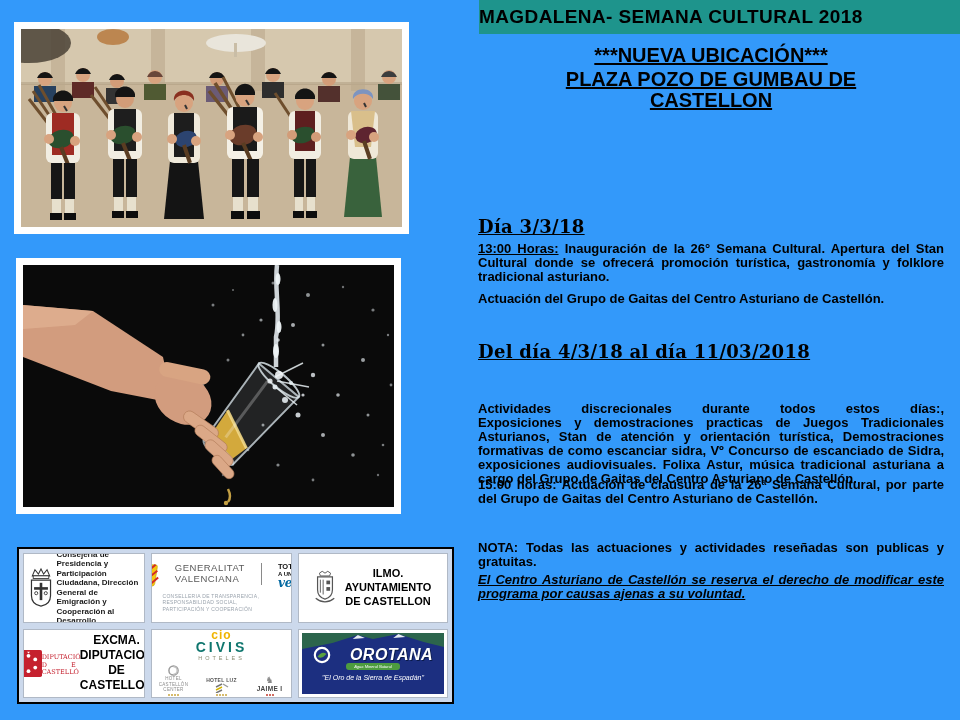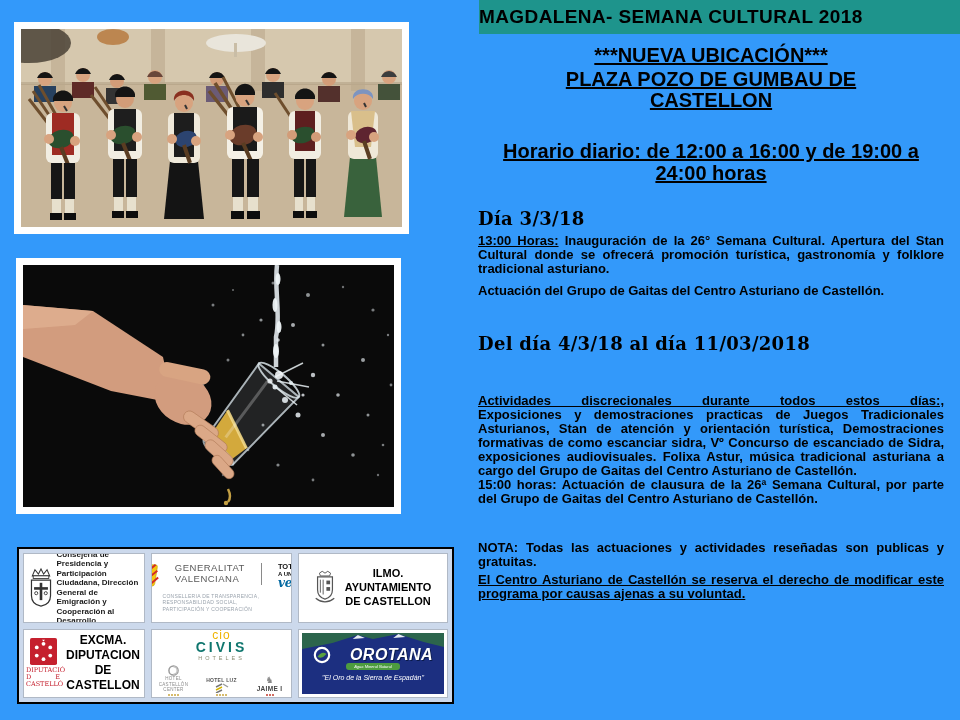--- a/index.html
+++ b/index.html
@@ -18,29 +18,29 @@
 
   
   .rblock{position:absolute;left:478px;width:466px;box-sizing:border-box;}
   .center{text-align:center;font-weight:bold;text-decoration:underline;}
   .nueva{top:44px;font-size:20px;}
   .venue{top:69px;font-size:20px;line-height:21px;padding:0 45px;}
   .horario{top:140px;font-size:20px;line-height:22px;padding:0 12px;}
 
   .evt{color:#000;}
   .evt h3{
-    margin:8px 0 5px 0;font-family:"DejaVu Serif",serif;font-weight:700;
-    font-size:18px;letter-spacing:.3px;
+    margin:16px 0 5px 0;font-family:"DejaVu Serif",serif;font-weight:700;
+    font-size:18px;letter-spacing:.3px;text-decoration:underline;
   }
   .para{margin:0;font-size:13px;font-weight:bold;line-height:14px;text-align:justify;}
   .para + .para{margin-top:8px;}
   .lbl-u{text-decoration:underline;}
-  .lbl-block{display:block;text-decoration:underline;text-align:justify;text-align-last:justify;margin-top:40px;}
+  .lbl-block{display:block;text-align:justify;text-align-last:justify;margin-top:40px;}
   #ev1{top:200px;} #ev2{top:325px;} #ev3{top:478px;}
-  #nota{top:541px;} #disclaimer{top:573px;}
+  #nota{top:541px;} #disclaimer{top:573px;font-style:italic;}
   #disclaimer .para{text-decoration:underline;}
 
   
   .photo{position:absolute;background:#fff;padding:7px;box-sizing:border-box;margin:0;}
   .photo svg{display:block;width:100%;height:100%;}
   .photo1{left:14px;top:22px;width:395px;height:212px;}
   .photo2{left:16px;top:258px;width:385px;height:256px;}
 
   
   .sponsor-panel{
@@ -57,25 +57,25 @@
   .principado-text{font-size:8px;font-weight:bold;line-height:1.18;color:#1a1a1a;width:84px;margin-left:3px;}
   .gv-row{display:flex;align-items:flex-start;gap:16px;}
   .gv-name{font-size:9.5px;letter-spacing:.5px;color:#595959;line-height:1.15;font-weight:500;}
   .gv-div{width:1px;height:22px;background:#8a8a8a;}
   .gv-slogan{line-height:1;}
   .gv-tots{font-size:7.5px;font-weight:800;color:#111;}
   .gv-auna{font-size:6px;font-weight:800;color:#111;}
   .gv-veu{font-size:12px;font-weight:bold;font-style:italic;font-family:"DejaVu Serif",serif;color:#0369a1;}
   .gv-sub{font-size:5px;color:#9aa3ad;letter-spacing:.3px;text-align:left;margin-top:4px;width:118px;line-height:1.3;}
   .ayto-text{font-size:11px;font-weight:bold;text-align:center;line-height:1.25;width:92px;margin-left:4px;}
-  .dip-left{display:flex;flex-direction:column;align-items:center;}
+  .dip-left{display:flex;flex-direction:row;align-items:flex-end;}
   .dip-caption{font-family:"DejaVu Serif",serif;color:#c5202e;font-size:6.5px;line-height:1.15;text-align:justify;width:34px;margin-top:2px;}
   .dip-caption .j{display:flex;justify-content:space-between;}
   .dip-text{font-size:12px;font-weight:bold;text-align:center;line-height:1.25;width:78px;margin-left:4px;}
-  .civis-mark{color:#f0b400;font-weight:normal;font-size:12px;line-height:.8;letter-spacing:1px;}
+  .civis-mark{color:#f0b400;font-weight:bold;font-size:12px;line-height:.8;letter-spacing:1px;}
   .civis-name{color:#0f766e;font-weight:bold;font-size:14px;letter-spacing:3px;line-height:1;}
   .civis-sub{color:#8a8c72;font-size:5.5px;letter-spacing:3px;margin-top:1px;}
   .civis-hotels{display:flex;gap:10px;margin-top:4px;align-items:flex-end;}
   .mini{display:flex;flex-direction:column;align-items:center;width:38px;}
   .mini-cap{font-size:4.5px;color:#8b8b8b;text-align:center;line-height:1.2;letter-spacing:.3px;}
   .mini-cap.b{font-weight:bold;color:#555;font-size:5px;}
   .mini-cap.j1{font-weight:bold;color:#444;font-size:6.5px;}
   .dots{display:flex;gap:1px;margin-top:1px;}
   .dots i{width:2px;height:2px;border-radius:50%;background:#c9a43c;display:block;}
   .horse{font-size:9px;color:#8a8a8a;line-height:1;}
@@ -490,21 +490,20 @@
           <span class="orotana-name">OROTANA</span>
         </div>
         <div class="orotana-banner">Agua Mineral Natural</div>
         <div class="orotana-tagline">"El Oro de la Sierra de Espadán"</div>
       </div>
     </div>
   </div>
 
   <div class="rblock center nueva">***NUEVA UBICACIÓN***</div>
   <div class="rblock center venue">PLAZA POZO DE GUMBAU DE CASTELLON</div>
-  <div class="rblock center horario">Horario diario: de 12:00 a 16:00 y de 19:00 a 24:00 horas</div>
 
   <div class="rblock evt" id="ev1">
     <h3>Día 3/3/18</h3>
     <p class="para"><span class="lbl-u">13:00 Horas:</span><span> Inauguración de la 26° Semana Cultural. Apertura del Stan Cultural donde se ofrecerá promoción turística, gastronomía y folklore tradicional asturiano.</span></p>
     <p class="para">Actuación del Grupo de Gaitas del Centro Asturiano de Castellón.</p>
   </div>
 
   <div class="rblock evt" id="ev2">
     <h3>Del día 4/3/18 al día 11/03/2018</h3>
     <p class="para"><span class="lbl-block">Actividades discrecionales durante todos estos días:,</span><span>Exposiciones y demostraciones practicas de Juegos Tradicionales Asturianos, Stan de atención y orientación turística, Demostraciones formativas de como escanciar sidra, Vº Concurso de escanciado de Sidra, exposiciones audiovisuales. Folixa Astur, música tradicional asturiana a cargo del Grupo de Gaitas del Centro Asturiano de Castellón.</span></p>

